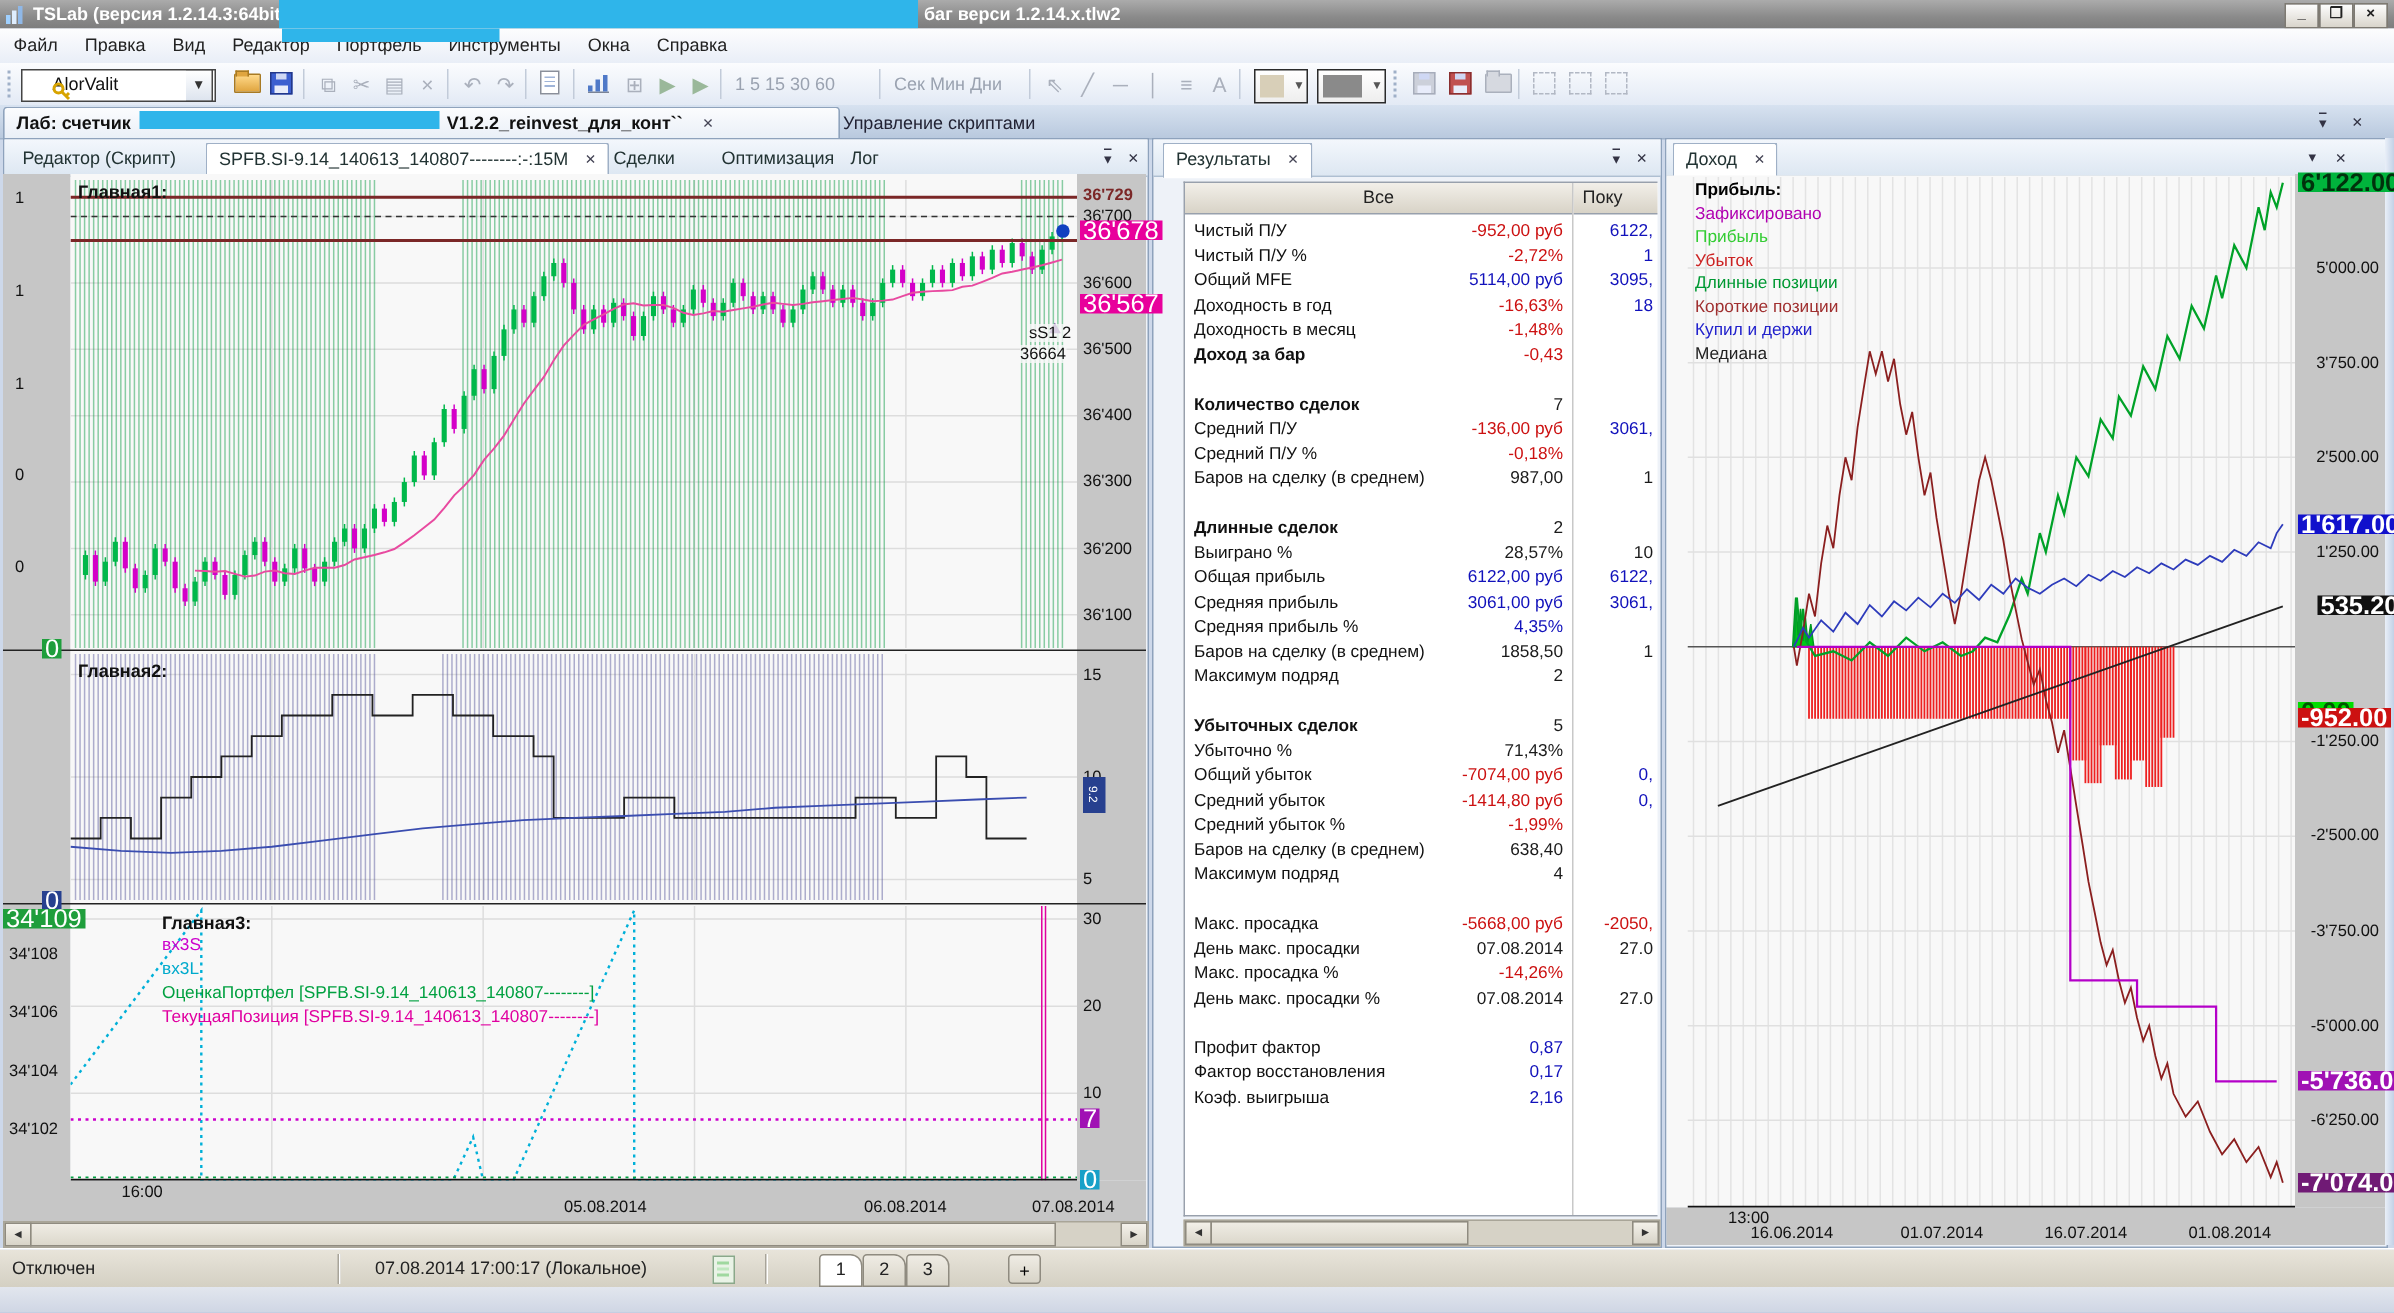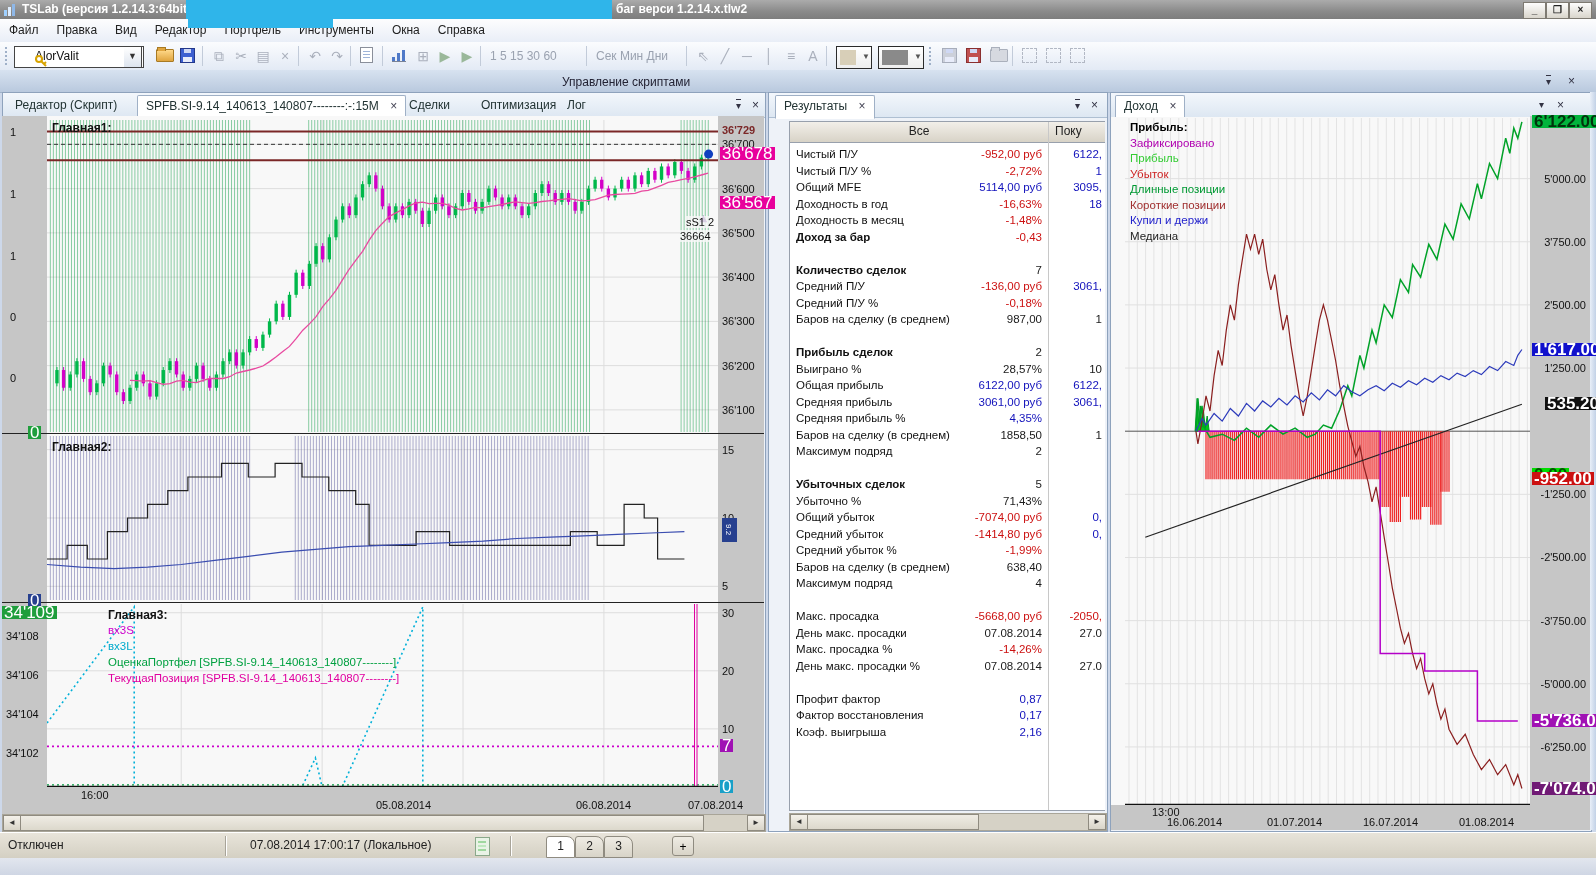--- a/index.html
+++ b/index.html
@@ -169,20 +169,26 @@
       <div class="i-floppy dis" style="position: absolute; left: 942px;"></div>
       <div class="i-floppy red dis" style="position: absolute; left: 966px;"></div>
       <div class="i-folder dis" style="position: absolute; left: 990px;"></div>
       <div class="tbsep" style="position: absolute; left: 1012px;"></div>
       <div class="i-selbox" style="position: absolute; left: 1022px;"></div>
       <div class="i-selbox" style="position: absolute; left: 1046px;"></div>
       <div class="i-selbox" style="position: absolute; left: 1070px;"></div>
     </div>
 
   <div id="doctabs">
+    <div class="doctab-active" style="width:540px;">
+      <span>Лаб: счетчик</span>
+      <span class="redact" style="display:inline-block;width:200px;height:12px;margin:0 2px;"></span>
+      <span>V1.2.2_reinvest_для_конт``</span>
+      <span class="small-x" style="margin-left:10px;">×</span>
+    </div>
     <div class="doctab" style="left:552px;">Управление скриптами</div>
     <div class="hdr-ico" style="left:1546px;top:5px;border-top:1px solid #334;">▾</div>
     <div class="hdr-ico" style="left:1568px;top:4px;font-size:12px;">×</div>
   </div>
 
   <div class="panel" style="left:2px;top:92px;width:762px;height:738px;">
     <div class="ptab-row">
       <div class="ptab" style="left:4px;">Редактор (Скрипт)</div>
       <div class="ptab active" style="left:134px;">
         <span>SPFB.SI-9.14_140613_140807--------:-:15M</span>
@@ -230,21 +236,21 @@
         <div class="res-cell" style="position: absolute; left: 6px; top: 139.5px; width: 190px; font-weight: bold;">Количество сделок</div>
         <div class="res-cell plain" style="position: absolute; left: 96px; top: 139.5px; width: 156px; text-align: right;">7</div>
         <div class="res-cell" style="position: absolute; left: 6px; top: 156px; width: 190px;">Средний П/У</div>
         <div class="res-cell neg" style="position: absolute; left: 96px; top: 156px; width: 156px; text-align: right;">-136,00 руб</div>
         <div class="res-cell pos" style="position: absolute; left: 200px; top: 156px; width: 112px; text-align: right;">3061,</div>
         <div class="res-cell" style="position: absolute; left: 6px; top: 172.5px; width: 190px;">Средний П/У %</div>
         <div class="res-cell neg" style="position: absolute; left: 96px; top: 172.5px; width: 156px; text-align: right;">-0,18%</div>
         <div class="res-cell" style="position: absolute; left: 6px; top: 189px; width: 190px;">Баров на сделку (в среднем)</div>
         <div class="res-cell plain" style="position: absolute; left: 96px; top: 189px; width: 156px; text-align: right;">987,00</div>
         <div class="res-cell plain" style="position: absolute; left: 200px; top: 189px; width: 112px; text-align: right;">1</div>
-        <div class="res-cell" style="position: absolute; left: 6px; top: 222px; width: 190px; font-weight: bold;">Прибыль сделок</div>
+        <div class="res-cell" style="position: absolute; left: 6px; top: 222px; width: 190px; font-weight: bold;">Длинные сделок</div>
         <div class="res-cell plain" style="position: absolute; left: 96px; top: 222px; width: 156px; text-align: right;">2</div>
         <div class="res-cell" style="position: absolute; left: 6px; top: 238.5px; width: 190px;">Выиграно %</div>
         <div class="res-cell plain" style="position: absolute; left: 96px; top: 238.5px; width: 156px; text-align: right;">28,57%</div>
         <div class="res-cell plain" style="position: absolute; left: 200px; top: 238.5px; width: 112px; text-align: right;">10</div>
         <div class="res-cell" style="position: absolute; left: 6px; top: 255px; width: 190px;">Общая прибыль</div>
         <div class="res-cell pos" style="position: absolute; left: 96px; top: 255px; width: 156px; text-align: right;">6122,00 руб</div>
         <div class="res-cell pos" style="position: absolute; left: 200px; top: 255px; width: 112px; text-align: right;">6122,</div>
         <div class="res-cell" style="position: absolute; left: 6px; top: 271.5px; width: 190px;">Средняя прибыль</div>
         <div class="res-cell pos" style="position: absolute; left: 96px; top: 271.5px; width: 156px; text-align: right;">3061,00 руб</div>
         <div class="res-cell pos" style="position: absolute; left: 200px; top: 271.5px; width: 112px; text-align: right;">3061,</div>

